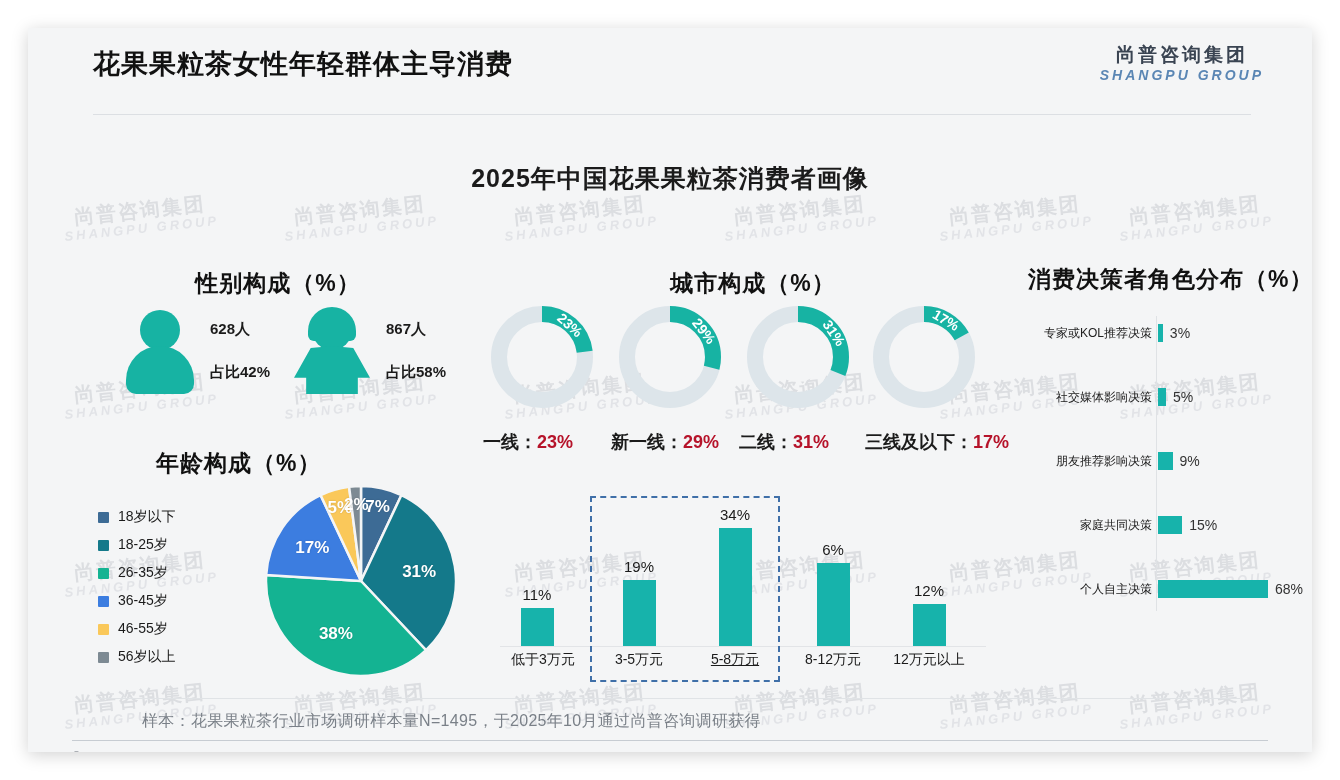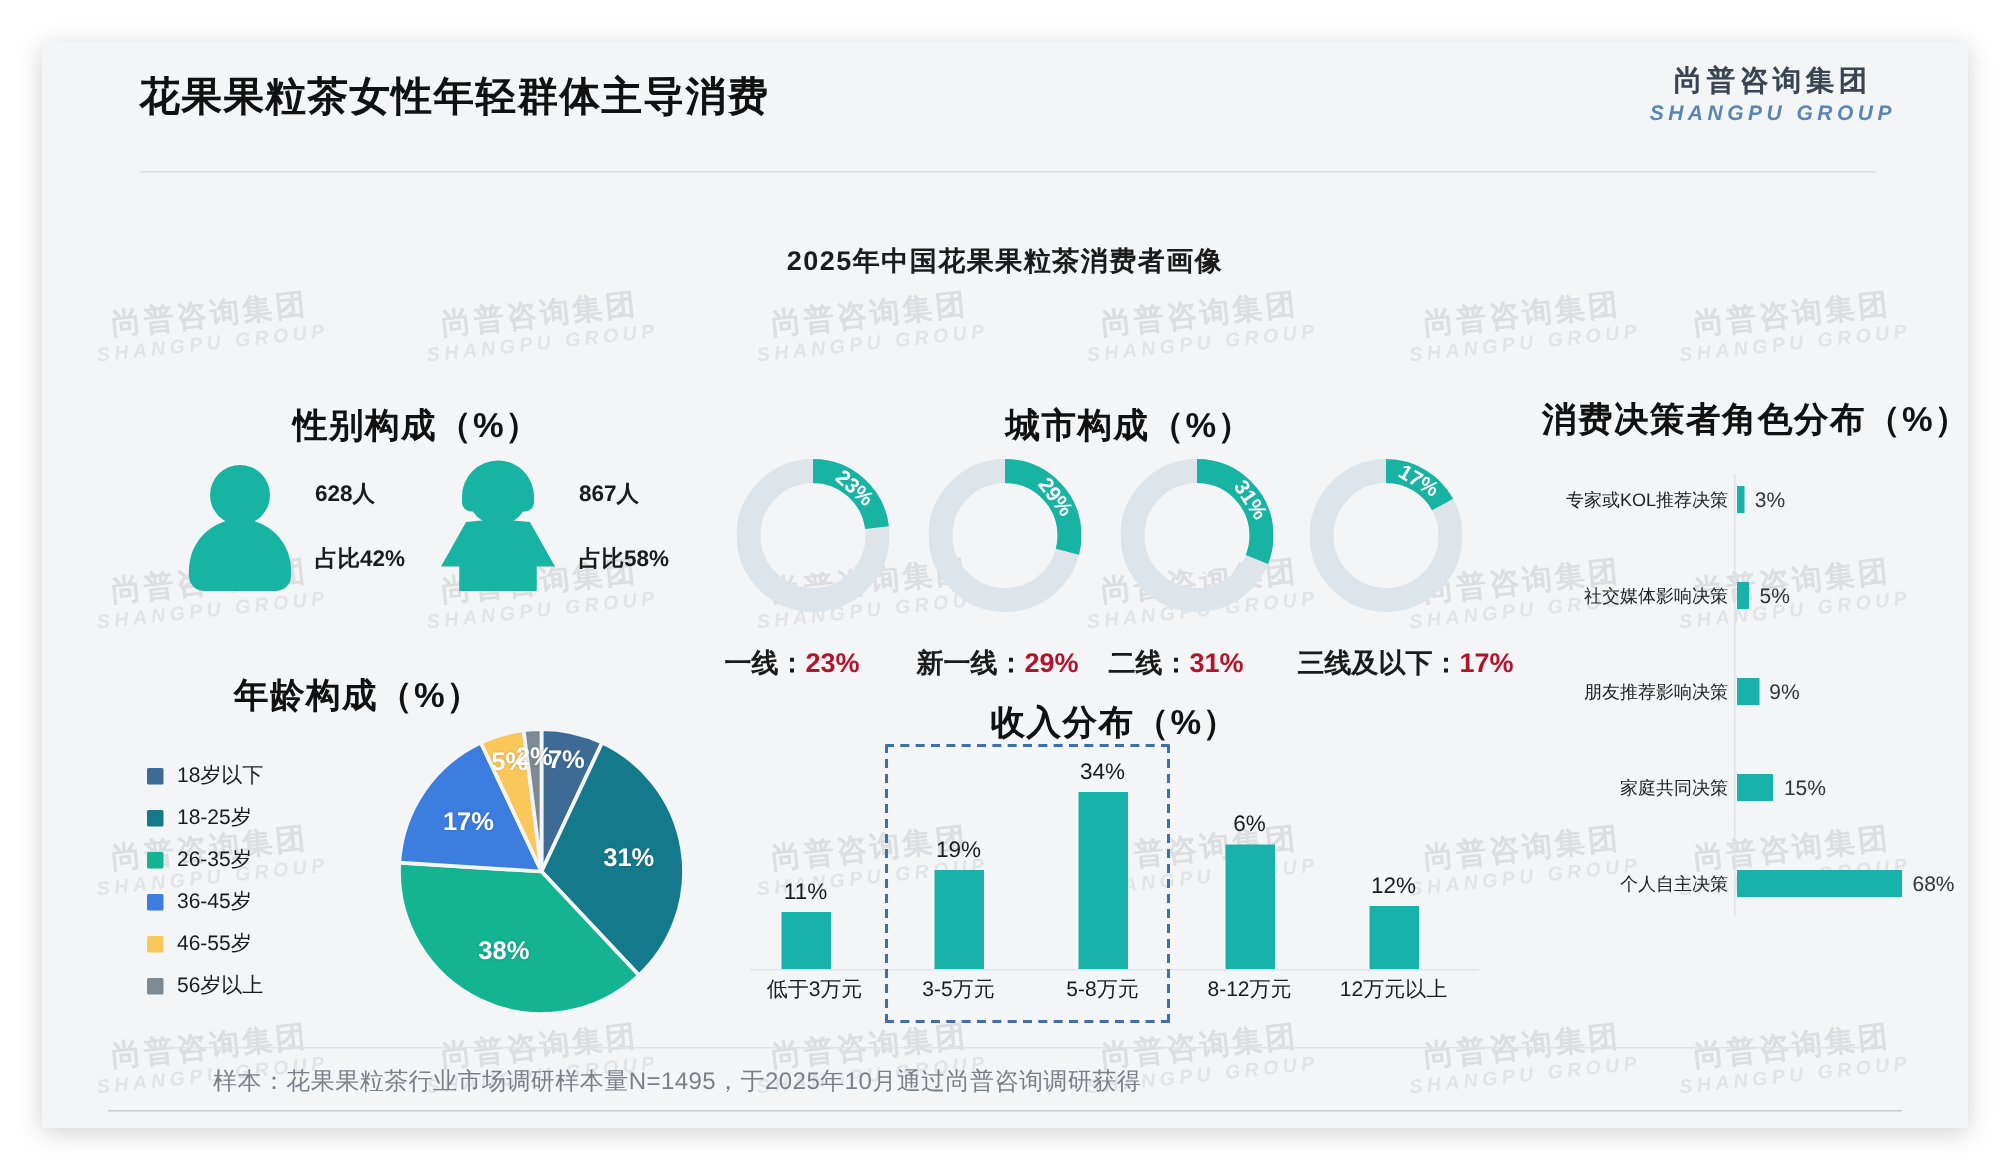--- a/index.html
+++ b/index.html
@@ -41,21 +41,21 @@
   .logo{position:absolute;right:48px;top:16px;text-align:center;}
   .logo .cn{font-size:19px;font-weight:bold;color:#3a4452;letter-spacing:3px;display:block;line-height:1.2;}
   .logo .en{font-size:14px;font-weight:bold;font-style:italic;color:#5a86b4;letter-spacing:3px;display:block;}
   .header-rule{
     position:absolute;left:65px;top:86px;width:1158px;height:1px;background:#dcdfe3;z-index:3;
   }
 
   
   .main-title{
     position:absolute;left:0;top:134px;width:100%;text-align:center;
-    font-size:18px;font-weight:bold;color:#1b1b1b;letter-spacing:1px;z-index:3;
+    font-size:25px;font-weight:bold;color:#1b1b1b;letter-spacing:1px;z-index:3;
   }
 
   
   .panel-title{
     position:absolute;font-size:23px;font-weight:bold;color:#111;letter-spacing:1px;z-index:3;
     white-space:nowrap;
   }
 
   
   #gender{position:absolute;left:70px;top:240px;width:360px;height:140px;z-index:3;}
@@ -329,38 +329,37 @@
         <div class="donut-cap" style="left: 266px;">二线：<b>31%</b></div>
         <div class="donut" style="left: 400px;"><svg width="102" height="102" viewBox="0 0 102 102">
             <circle cx="51" cy="51" r="43" fill="none" stroke="#dde5ea" stroke-width="16"></circle>
             <circle cx="51" cy="51" r="43" fill="none" stroke="#17b3a3" stroke-width="16" stroke-dasharray="45.930084595482775 270.1769682087222" transform="rotate(-90 51 51)"></circle>
           </svg><div class="donut-hole"></div><div class="donut-val" style="left: 72.8888px; top: 13.9881px; transform: translate(-50%, -50%) rotate(30.6deg);">17%</div></div>
         <div class="donut-cap" style="left: 392px;">三线及以下：<b>17%</b></div>
       </div>
   </div>
 
   <div id="income">
-    <div class="panel-title">收入分布（%）</div>
     <div class="inc-base"></div>
     <div id="income-bars">
         <div class="inc-col" style="left: 4px;">
           <div class="inc-val">11%</div>
           <div class="inc-bar" style="height: 38.1765px; background: rgb(23, 179, 171);"></div>
         </div>
         <div class="inc-cat" style="left: 7px;">低于3万元</div>
         <div class="inc-col" style="left: 106px;">
           <div class="inc-val">19%</div>
           <div class="inc-bar" style="height: 65.9412px; background: rgb(23, 179, 171);"></div>
         </div>
         <div class="inc-cat" style="left: 103px;">3-5万元</div>
         <div class="inc-col" style="left: 202px;">
           <div class="inc-val">34%</div>
           <div class="inc-bar" style="height: 118px; background: rgb(23, 179, 171);"></div>
         </div>
-        <div class="inc-cat" style="left: 199px;">5-8万元</div>
+        <div class="inc-cat" style="left: 199px; text-decoration: underline;">5-8万元</div>
         <div class="inc-col" style="left: 300px;">
           <div class="inc-val">6%</div>
           <div class="inc-bar" style="height: 83.2941px; background: rgb(23, 179, 171);"></div>
         </div>
         <div class="inc-cat" style="left: 297px;">8-12万元</div>
         <div class="inc-col" style="left: 396px;">
           <div class="inc-val">12%</div>
           <div class="inc-bar" style="height: 41.6471px; background: rgb(23, 179, 171);"></div>
         </div>
         <div class="inc-cat" style="left: 393px;">12万元以上</div>

